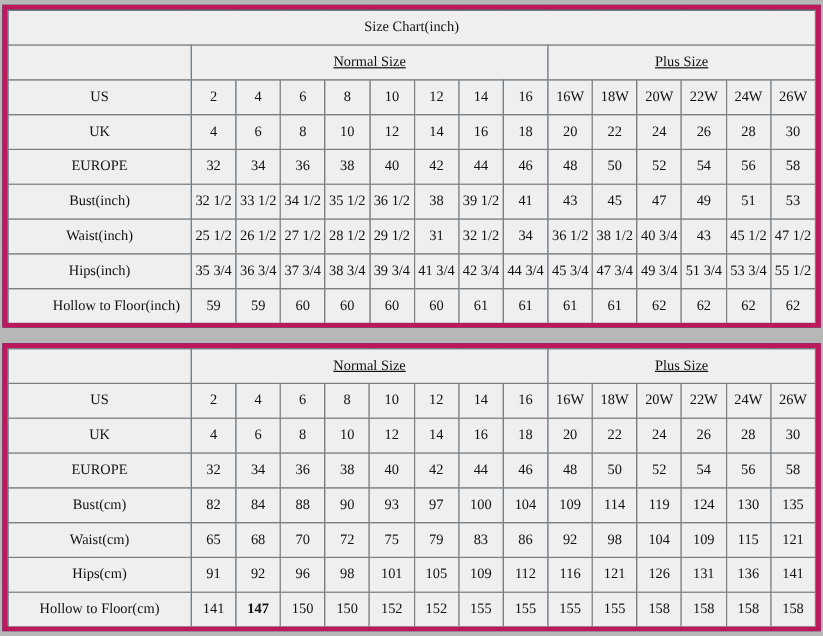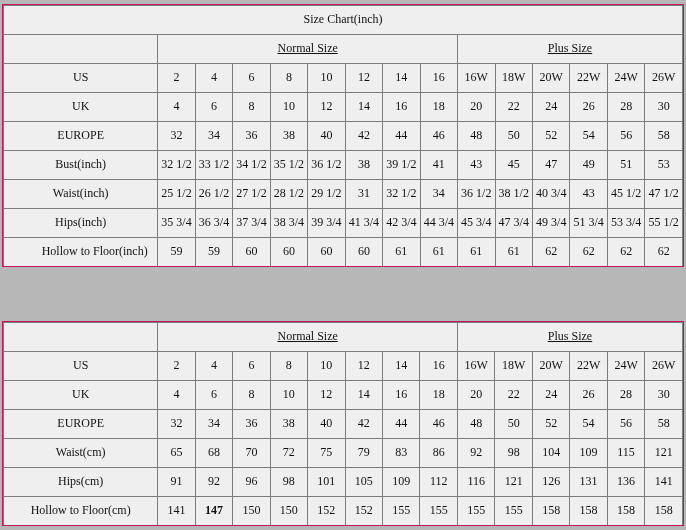--- a/index.html
+++ b/index.html
@@ -20,21 +20,21 @@
     display: flex;
     flex-direction: column;
     justify-content: space-between;
     padding: 4px 2px 4px 2px;
     background: #b7b7b7;
   }
   .chart-block {
     width: 682px;
     margin: 0 auto;
     background: #0c4a6e;
-    border: 1px solid #be185d;
+    border: 4px solid #be185d;
     box-sizing: border-box;
   }
   table.size-table {
     width: 100%;
     border-collapse: collapse;
     table-layout: fixed;
   }
   table.size-table td {
     border: 1px solid #7d7d7d;
     text-align: center;
@@ -309,20 +309,37 @@
           <td>44</td>
           <td>46</td>
           <td>48</td>
           <td>50</td>
           <td>52</td>
           <td>54</td>
           <td>56</td>
           <td class="no-right">58</td>
         </tr>
 
+        <tr>
+          <td class="rowlabel no-left">Bust(cm)</td>
+          <td>82</td>
+          <td>84</td>
+          <td>88</td>
+          <td>90</td>
+          <td>93</td>
+          <td>97</td>
+          <td>100</td>
+          <td>104</td>
+          <td>109</td>
+          <td>114</td>
+          <td>119</td>
+          <td>124</td>
+          <td>130</td>
+          <td class="no-right">135</td>
+        </tr>
 
         <tr>
           <td class="rowlabel no-left">Waist(cm)</td>
           <td>65</td>
           <td>68</td>
           <td>70</td>
           <td>72</td>
           <td>75</td>
           <td>79</td>
           <td>83</td>

